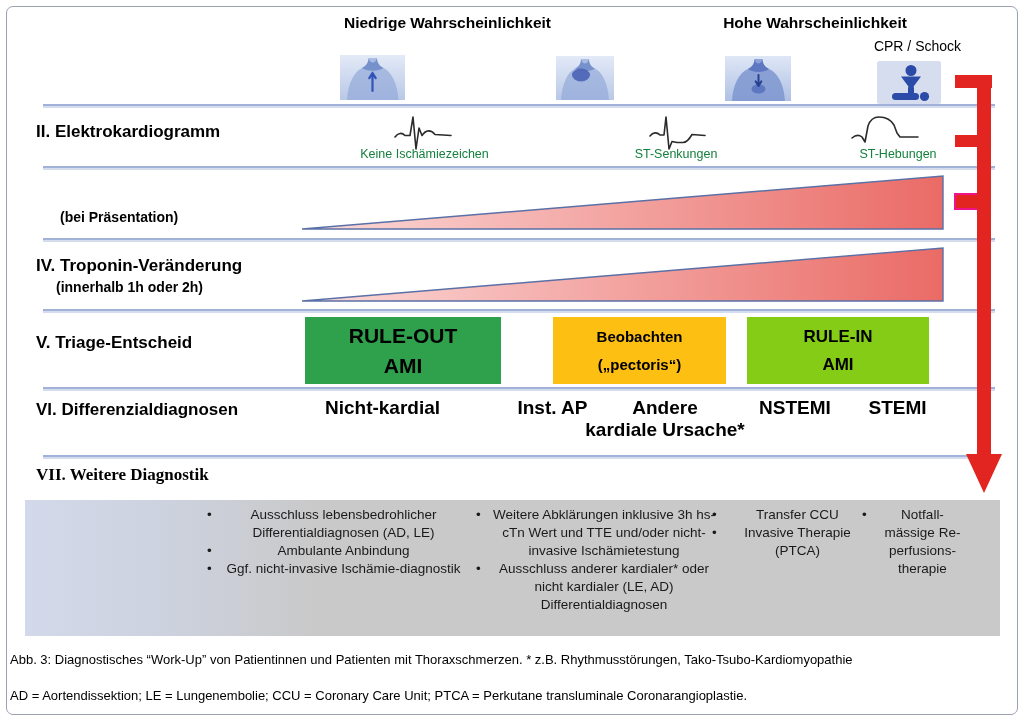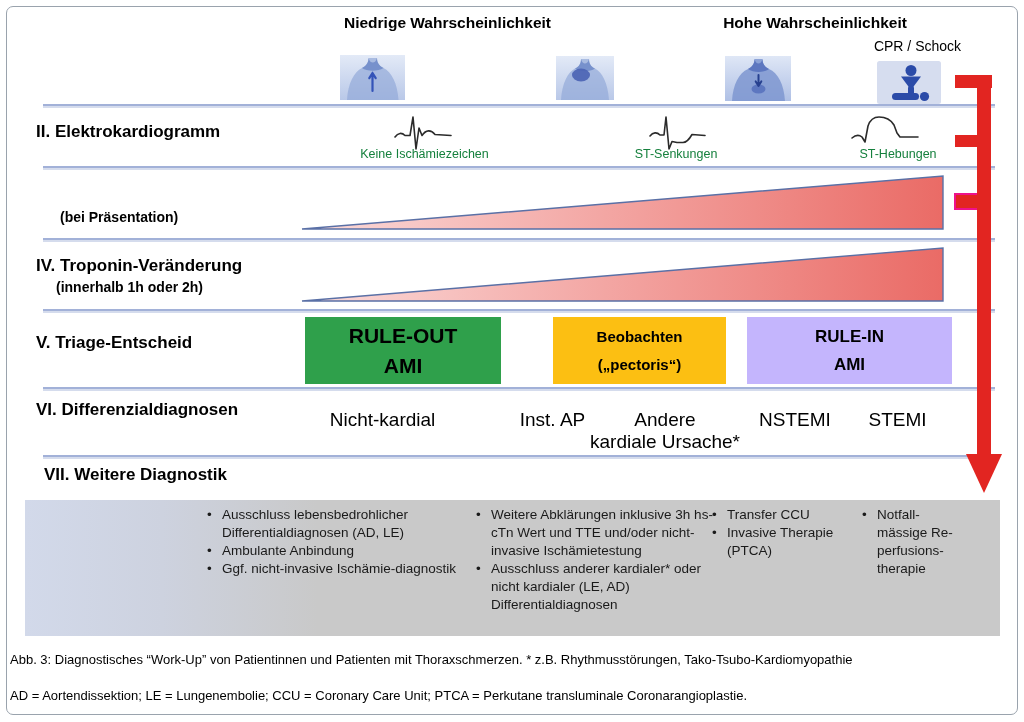--- a/index.html
+++ b/index.html
@@ -10,25 +10,25 @@
   .abs{position:absolute;}
   .hdr{font-weight:bold;font-size:15.5px;text-align:center;}
   .rowlabel{font-weight:bold;font-size:17px;white-space:nowrap;}
   .sublabel{font-weight:bold;font-size:14px;white-space:nowrap;}
   .sep{position:absolute;left:43px;width:952px;height:2px;background:#a2b1d8;
     box-shadow:0 2px 0 rgba(162,177,216,.45);}
   .ecglabel{font-size:12.5px;text-align:center;color:#15803d;}
   .vbox{position:absolute;top:317px;height:67px;display:flex;flex-direction:column;
     justify-content:space-evenly;align-items:center;font-weight:bold;}
   .vbox .l1,.vbox .l2{line-height:1;}
-  .diag{position:absolute;font-weight:normal;font-size:19px;text-align:center;white-space:nowrap;margin-top:12px;}
+  .diag{position:absolute;font-weight:bold;font-size:19px;text-align:center;white-space:nowrap;}
   .panel{position:absolute;left:25px;top:500px;width:975px;height:136px;
     background:linear-gradient(90deg,#d2d9ea 0%,#cdd2df 14%,#c9c9c9 30%,#c9c9c9 100%);}
   .blist{position:absolute;top:506px;margin:0;padding:0;list-style:none;
-    font-size:13.5px;line-height:18px;color:#1a1a1a;}
+    font-size:13.5px;line-height:18px;color:#1a1a1a;text-align:center;}
   .blist li{position:relative;padding-left:19px;margin:0;}
   .blist li::before{content:"\2022";position:absolute;left:4px;top:0;}
   .red{background:#e22521;}
   .footer{font-size:13px;line-height:18px;color:#000000;}
   svg{display:block;}
 </style>
 </head>
 <body>
 
 <div id="canvas">
@@ -158,34 +158,34 @@
   <div class="abs rowlabel" style="left:36px;top:333px;">V. Triage-Entscheid</div>
 
   <div class="vbox" style="left:305px;width:196px;background:#2fa04b;font-size:21px;">
     <div class="l1">RULE-OUT</div>
     <div class="l2">AMI</div>
   </div>
   <div class="vbox" style="left:538px;width:173px;background:#fcbf12;font-size:15px;margin-left:15px;">
     <div class="l1">Beobachten</div>
     <div class="l2">(„pectoris“)</div>
   </div>
-  <div class="vbox" style="left:747px;width:205px;background:#c4b5fd;font-size:17px;">
+  <div class="vbox" style="left:747px;width:182px;background:#84cc16;font-size:17px;">
     <div class="l1">RULE-IN</div>
     <div class="l2">AMI</div>
   </div>
 
   <div class="abs rowlabel" style="left:36px;top:400px;">VI. Differenzialdiagnosen</div>
   <div class="diag" style="left:300px;top:397px;width:165px;">Nicht-kardial</div>
   <div class="diag" style="left:505px;top:397px;width:95px;">Inst. AP</div>
   <div class="diag" style="left:570px;top:397px;width:190px;">Andere</div>
   <div class="diag" style="left:570px;top:419px;width:190px;">kardiale Ursache*</div>
   <div class="diag" style="left:745px;top:397px;width:100px;">NSTEMI</div>
   <div class="diag" style="left:850px;top:397px;width:95px;">STEMI</div>
 
-  <div class="abs rowlabel" style="left:44px;top:465px;">VII. Weitere Diagnostik</div>
+  <div class="abs rowlabel" style="left:36px;top:465px;font-family:Liberation Serif, serif;">VII. Weitere Diagnostik</div>
 
   <div class="panel"></div>
 
   <ul class="blist" style="left:203px;width:262px;">
     <li>Ausschluss lebensbedrohlicher Differentialdiagnosen (AD, LE)</li>
     <li>Ambulante Anbindung</li>
     <li>Ggf. nicht-invasive Ischämie-diagnostik</li>
   </ul>
   <ul class="blist" style="left:472px;width:245px;">
     <li>Weitere Abklärungen inklusive 3h hs-cTn Wert und TTE und/oder nicht-invasive Ischämietestung</li>

